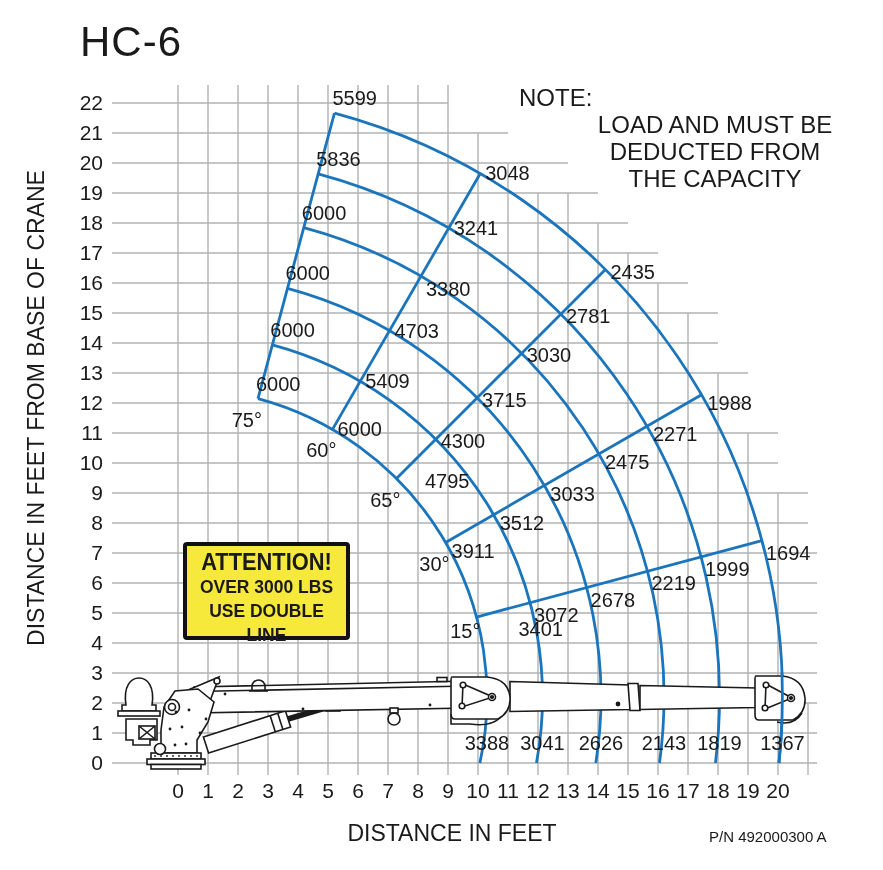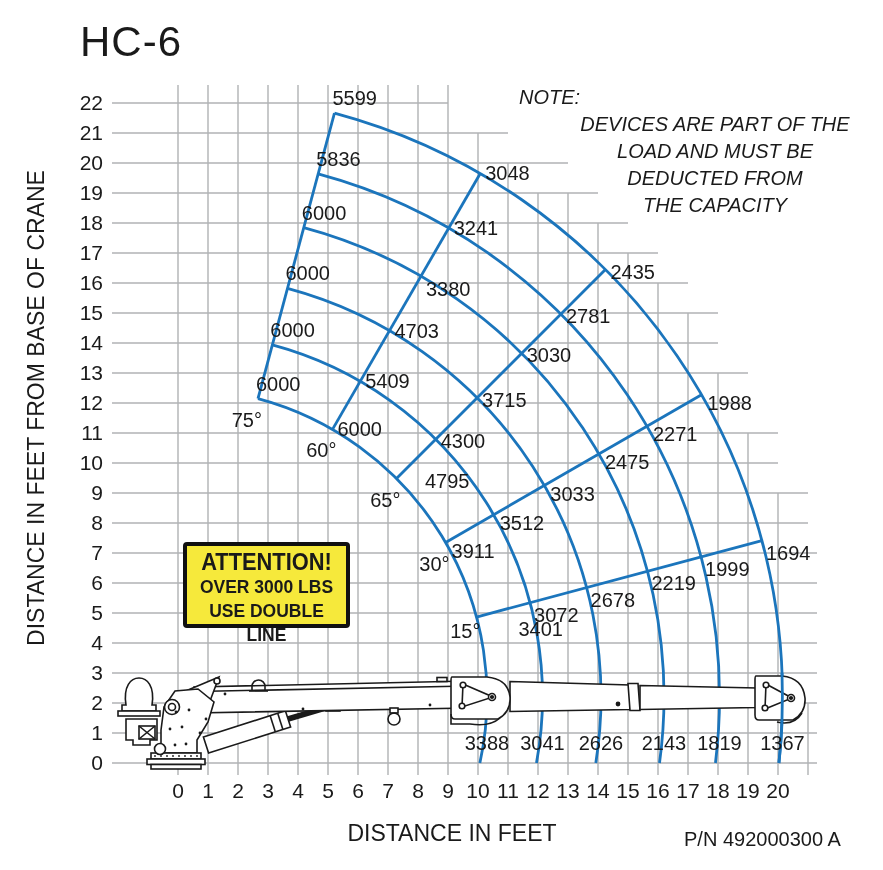--- a/index.html
+++ b/index.html
@@ -2,24 +2,24 @@
 <html><head>
 <meta charset="utf-8">
 <style>
   html,body{margin:0;padding:0;background:#fff;}
   .stage{position:relative;width:883px;height:870px;background:#fff;overflow:hidden;
          font-family:"Liberation Sans",sans-serif;color:#1a1a1a;}
   .title{position:absolute;left:80px;top:18px;font-size:42px;font-weight:400;letter-spacing:1px;}
   .ytitle{position:absolute;left:36px;top:408px;transform:translate(-50%,-50%) rotate(-90deg);
           font-size:23px;white-space:nowrap;}
   .xtitle{position:absolute;left:452px;top:820px;transform:translateX(-50%);font-size:23px;white-space:nowrap;}
-  .pn{position:absolute;left:684px;top:828px;font-size:20px;white-space:nowrap;}
-  .note{position:absolute;left:553px;top:84px;width:324px;text-align:center;font-size:20px;line-height:27px;font-style:italic;}
+  .pn{position:absolute;left:709px;top:828px;font-size:15px;white-space:nowrap;}
+  .note{position:absolute;left:553px;top:84px;width:324px;text-align:center;font-size:24px;line-height:27px;}
   .note-heading{text-align:left;margin-left:-34px;}
-  .attention{position:absolute;left:183px;top:542px;width:167px;height:86px;box-sizing:border-box;
+  .attention{position:absolute;left:183px;top:542px;width:167px;height:98px;box-sizing:border-box;
              border:4px solid #111;border-radius:4px;text-align:center;font-weight:bold;padding-top:3px;}
   .attention-title{font-size:23px;line-height:26px;transform:scaleX(0.95);}
   .attention-line{font-size:19px;line-height:24px;transform:scaleX(0.92);}
   svg.chart{position:absolute;left:0;top:0;}
   #labels-layer div{position:absolute;white-space:nowrap;}
   .cap{font-size:20px;}
   .angle-lbl{font-size:20px;transform:translateX(-100%);}
   .cap-bottom{font-size:20px;transform:translateX(-50%);}
   .xtick{font-size:21px;transform:translateX(-50%);}
   .ytick{font-size:21px;transform:translateX(-100%);}
@@ -246,21 +246,20 @@
       <div class="ytick" style="left: 103px; top: 241px;">17</div>
       <div class="ytick" style="left: 103px; top: 211px;">18</div>
       <div class="ytick" style="left: 103px; top: 181px;">19</div>
       <div class="ytick" style="left: 103px; top: 151px;">20</div>
       <div class="ytick" style="left: 103px; top: 121px;">21</div>
       <div class="ytick" style="left: 103px; top: 91px;">22</div>
     </div>
 
   <div class="note">
     <div class="note-heading">NOTE:</div>
-    <div class="note-line">DEVICES ARE PART OF THE</div>
     <div class="note-line">LOAD AND MUST BE</div>
     <div class="note-line">DEDUCTED FROM</div>
     <div class="note-line">THE CAPACITY</div>
   </div>
 
   <div class="attention" id="attention-box" style="background: rgb(246, 233, 59);">
     <div class="attention-title">ATTENTION!</div>
     <div class="attention-line">OVER 3000 LBS</div>
     <div class="attention-line">USE DOUBLE LINE</div>
   </div>

